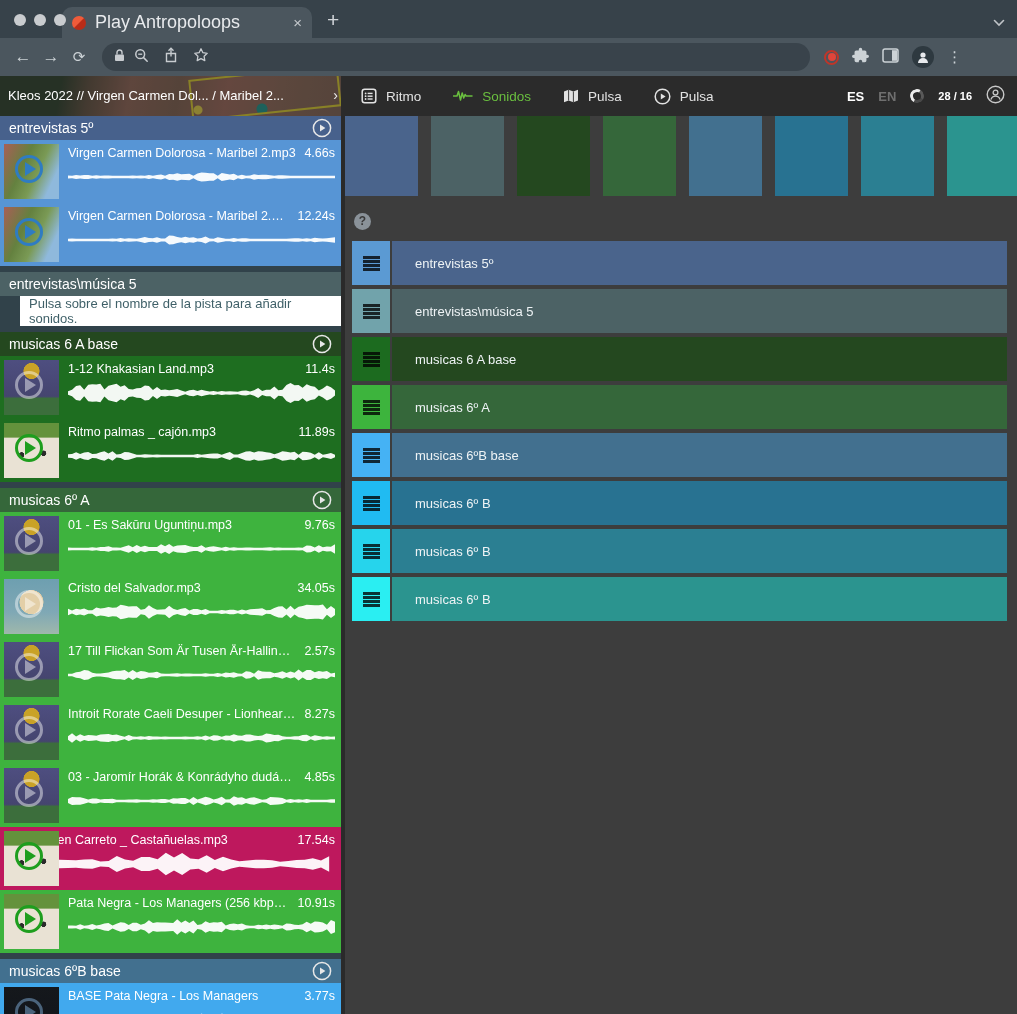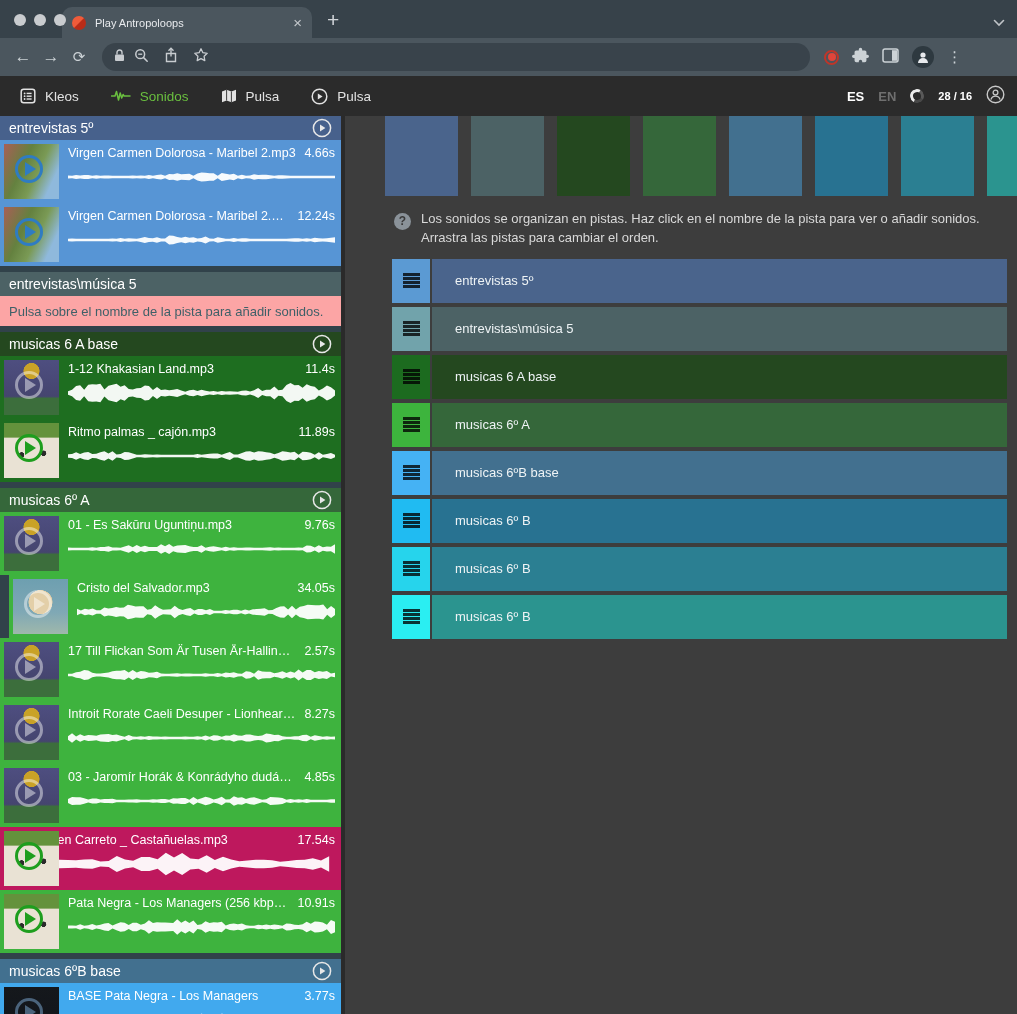--- a/index.html
+++ b/index.html
@@ -7,21 +7,21 @@
   body { font-family:"Liberation Sans", sans-serif; background:#3d3d3d; position:relative; }
 
   
   .tabstrip { height:38px; background:#37424a; display:flex; align-items:flex-end; position:relative; }
   .traffic { display:flex; gap:8px; position:absolute; left:14px; top:14px; }
   .light { width:12px; height:12px; border-radius:50%; background:#c9cccf; }
   .tab { margin-left:62px; height:31px; width:250px; background:#4b565e; border-radius:10px 10px 0 0;
          display:flex; align-items:center; padding:0 10px; gap:9px; }
   .favicon { width:14px; height:14px; border-radius:50%; flex:none;
              background:linear-gradient(135deg,#ef5b3a 48%,#b92c18 52%); }
-  .tabtitle { color:#e8eaed; font-size:11px; flex:1; white-space:nowrap; overflow:hidden; }
+  .tabtitle { color:#e8eaed; font-size:18px; flex:1; white-space:nowrap; overflow:hidden; }
   .tabclose { color:#c3c7cb; font-size:15px; line-height:1; }
   .newtab { color:#d0d4d8; font-size:21px; margin-left:15px; margin-bottom:6px; font-weight:300; }
   .tabchevron { position:absolute; right:12px; top:13px; }
 
   .toolbar { height:38px; background:#4b565e; display:flex; align-items:center; padding:0 10px; gap:2px; }
   .navbtn { color:#ccd2d6; font-size:17px; width:26px; text-align:center; }
   .navbtn.reload { font-size:15px; }
   .urlpill { width:708px; height:28px; background:#39434b; border-radius:14px; display:flex;
              align-items:center; padding:0 12px; gap:9px; margin-left:8px; }
   .urltext { font-size:13px; white-space:nowrap; overflow:hidden; flex:1; }
@@ -55,21 +55,21 @@
   .nav-item { display:flex; align-items:center; gap:9px; color:#e2e2e2; font-size:13.5px; }
   .hdr-right { margin-left:auto; display:flex; align-items:center; gap:14px; padding-right:12px; }
   .lang-es { color:#fff; font-weight:700; font-size:13px; }
   .lang-en { color:#6f6f6f; font-weight:700; font-size:13px; }
   .spinner { width:14px; height:14px; border-radius:50%; border:3px solid #ececec;
              border-right-color:rgba(255,255,255,0.22); border-bottom-color:rgba(255,255,255,0.14);
              transform:rotate(-15deg); }
   .counter { color:#fff; font-size:11px; font-weight:700;text-align:center; }
 
   
-  .content { display:flex; height:898px;gap:40px; }
+  .content { display:flex; height:898px; }
 
   
   .sidebar { width:345px; flex:none; background:#31424a; border-right:4px solid #2a2a2a;
              overflow:hidden; display:flex; flex-direction:column; }
   .sec { margin-bottom:6px; flex:none; }
   .sechead { height:24px; display:flex; align-items:center; justify-content:space-between;
              padding:0 9px; color:#fff; font-size:14px; }
   .secplay { display:flex; align-items:center; }
   .msgband { height:30px; display:flex; align-items:center; padding:0 9px; font-size:13px; }
   .clip { height:63px; position:relative; padding:6px 6px 0 68px; }
@@ -174,32 +174,39 @@
       <svg width="14" height="14" viewBox="0 0 14 14">
           <circle cx="7" cy="5" r="2.6" fill="#e8eaed"></circle>
           <path d="M2 13 a5 5 0 0 1 10 0 z" fill="#e8eaed"></path>
         </svg>
     </span>
     <span class="dots">⋮</span>
   </div>
 </div>
 
 <div class="appheader">
+  <div class="bcstrip">
+    <div class="bcimg"></div>
+    <div class="bcoutline"></div>
+    <div class="bcshade"></div>
+    <span class="bctext">Kleos 2022  //  Virgen Carmen Dol... / Maribel 2...</span>
+    <span class="bcchev">›</span>
+  </div>
   <div class="appnav">
     <span class="nav-item">
       <svg width="16" height="16" viewBox="0 0 16 16">
           <rect x="1.2" y="1.2" width="13.6" height="13.6" rx="2.5" stroke="currentColor" stroke-width="1.5" fill="none"></rect>
           <circle cx="4.6" cy="5.4" r="0.9" fill="currentColor"></circle>
           <line x1="6.6" y1="5.4" x2="11.6" y2="5.4" stroke="currentColor" stroke-width="1.4"></line>
           <circle cx="4.6" cy="8.2" r="0.9" fill="currentColor"></circle>
           <line x1="6.6" y1="8.2" x2="11.6" y2="8.2" stroke="currentColor" stroke-width="1.4"></line>
           <circle cx="4.6" cy="11" r="0.9" fill="currentColor"></circle>
           <line x1="6.6" y1="11" x2="11.6" y2="11" stroke="currentColor" stroke-width="1.4"></line>
         </svg>
-      <span>Kleos</span>
+      <span>Ritmo</span>
     </span>
     <span class="nav-item" style="color: rgb(106, 191, 63);">
       <svg width="20" height="14" viewBox="0 0 20 14">
           <path d="M0.5 7 h3.5 l1.5-4.5 2 8.5 1.7-7 1.5 5 1.4-3.5 1 1.5 h5.9" stroke="currentColor" stroke-width="1.5" fill="none" stroke-linejoin="round" stroke-linecap="round"></path>
         </svg>
       <span>Sonidos</span>
     </span>
     <span class="nav-item">
       <svg width="16" height="14" viewBox="0 0 16 14">
           <path d="M1 2.6 L5.6 0.8 L10.4 2.6 L15 0.8 V11.4 L10.4 13.2 L5.6 11.4 L1 13.2 Z" fill="currentColor"></path>
@@ -273,21 +280,21 @@
             <svg viewBox="0 0 264 26" preserveAspectRatio="none">
               <polygon points="0,11.9 4,11.625301211209255 8,11.9 12,11.9 16,11.9 20,11.9 24,11.9 28,11.9 32,11.850541227588591 36,11.9 40,11.9 44,11.595173449341853 48,11.9 52,11.164991509635605 56,11.9 60,11.568016601000531 64,11.77229546003129 68,11.9 72,11.232438957351135 76,10.409236653852851 80,11.164260614167123 84,11.407369562334944 88,10.611675120849839 92,11.8037290406041 96,11.807749544371385 100,9.137590581127899 104,9.247224630630363 108,10.449018626027362 112,10.964272093985446 116,10.140158653242356 120,10.981019062583783 124,10.720733901269028 128,11.655637047024692 132,11.184166490577583 136,9.962739266890047 140,11.628369328218412 144,11.9 148,10.547082576492807 152,11.24018039123297 156,11.9 160,11.9 164,11.212704265664895 168,11.9 172,11.517137306009118 176,11.5645847898033 180,11.9 184,11.9 188,11.896767869139664 192,11.9 196,11.9 200,11.9 204,11.9 208,11.9 212,11.9 216,11.842100780061976 220,11.696741045611429 224,11.581539400619693 228,11.50373180706009 232,11.9 236,11.524980640418935 240,11.84168862341445 244,11.070910851213828 248,11.513423009238481 252,11.716593387837463 256,11.491047350039274 260,10.989469882329299 264,10.591466321460342 264,15.408533678539658 260,15.010530117670701 256,14.508952649960726 252,14.283406612162537 248,14.486576990761519 244,14.929089148786172 240,14.15831137658555 236,14.475019359581065 232,14.1 228,14.49626819293991 224,14.418460599380307 220,14.303258954388571 216,14.157899219938024 212,14.1 208,14.1 204,14.1 200,14.1 196,14.1 192,14.1 188,14.103232130860336 184,14.1 180,14.1 176,14.4354152101967 172,14.482862693990882 168,14.1 164,14.787295734335105 160,14.1 156,14.1 152,14.75981960876703 148,15.452917423507193 144,14.1 140,14.371630671781588 136,16.037260733109953 132,14.815833509422417 128,14.344362952975308 124,15.279266098730972 120,15.018980937416217 116,15.859841346757644 112,15.035727906014554 108,15.550981373972638 104,16.752775369369637 100,16.8624094188721 96,14.192250455628615 92,14.1962709593959 88,15.388324879150161 84,14.592630437665056 80,14.835739385832877 76,15.590763346147149 72,14.767561042648865 68,14.1 64,14.22770453996871 60,14.431983398999469 56,14.1 52,14.835008490364395 48,14.1 44,14.404826550658147 40,14.1 36,14.1 32,14.149458772411409 28,14.1 24,14.1 20,14.1 16,14.1 12,14.1 8,14.1 4,14.374698788790745 0,14.1" fill="#ffffff" opacity="0.95"></polygon>
             </svg>
           </div>
         </div>
       </section>
       <section class="sec">
         <div class="sechead" style="background: rgb(76, 98, 101);">
           <span>entrevistas\música 5</span>
         </div>
-        <div class="msgband" style="background: #fca5a5; color: rgb(63, 96, 104);">Pulsa sobre el nombre de la pista para añadir sonidos.</div>
+        <div class="msgband" style="background: #ffffff; color: rgb(63, 96, 104); margin-left: 20px;">Pulsa sobre el nombre de la pista para añadir sonidos.</div>
       </section>
       <section class="sec">
         <div class="sechead" style="background: rgb(36, 72, 31);">
           <span>musicas 6 A base</span>
           <span class="secplay">
             <svg width="20" height="20" viewBox="0 0 20 20">
               <circle cx="10" cy="10" r="8.6" stroke="#e8e8e8" stroke-width="1.5" fill="none"></circle>
               <path d="M8 6.4 L13.4 10 L8 13.6 Z" fill="#e8e8e8"></path>
             </svg>
           </span>
@@ -344,21 +351,21 @@
           <div class="cliptop">
             <span class="clipname">01 - Es Sakūru Uguntiņu.mp3</span>
             <span class="clipdur">9.76s</span>
           </div>
           <div class="wave">
             <svg viewBox="0 0 264 26" preserveAspectRatio="none">
               <polygon points="0,11.768035060037246 4,11.9 8,11.9 12,11.9 16,11.9 20,11.9 24,11.434119365179232 28,11.9 32,11.298192617683865 36,11.182118798969968 40,10.685268404142015 44,11.786567190770118 48,11.770156628145001 52,11.9 56,10.732138936421304 60,9.776016987550044 64,11.376848605441117 68,9.631635885615633 72,11.316282740778693 76,10.204289468929955 80,11.197166188786671 84,11.287923114517017 88,11.176713311548415 92,8.910354399568558 96,10.51905637844165 100,8.746001290578961 104,11.09604650172827 108,9.957046006170557 112,9.669550880779928 116,9.562155075812198 120,10.542185778634682 124,11.255189972958409 128,11.197119633157735 132,9.725073029377699 136,11.9 140,11.016298374335857 144,10.630120917510881 148,11.316994864921593 152,11.9 156,10.995288394233 160,11.9 164,11.38090578488863 168,11.9 172,11.857296504811814 176,11.789375973653737 180,11.755408452150725 184,11.9 188,11.9 192,11.9 196,11.711931504211835 200,11.515129042280336 204,11.9 208,11.730709620682536 212,11.9 216,11.9 220,11.868550216796073 224,11.9 228,11.738559903102832 232,11.851461115698031 236,10.072589327637267 240,10.282872156591313 244,11.66688320646626 248,9.828244291320832 252,11.477879253205957 256,10.856780000626644 260,11.106708576880617 264,8.889496539611656 264,17.110503460388344 260,14.893291423119383 256,15.143219999373356 252,14.522120746794043 248,16.171755708679168 244,14.33311679353374 240,15.717127843408687 236,15.927410672362733 232,14.148538884301969 228,14.261440096897168 224,14.1 220,14.131449783203927 216,14.1 212,14.1 208,14.269290379317464 204,14.1 200,14.484870957719664 196,14.288068495788165 192,14.1 188,14.1 184,14.1 180,14.244591547849275 176,14.210624026346263 172,14.142703495188186 168,14.1 164,14.61909421511137 160,14.1 156,15.004711605767 152,14.1 148,14.683005135078407 144,15.369879082489119 140,14.983701625664143 136,14.1 132,16.274926970622303 128,14.802880366842265 124,14.744810027041591 120,15.457814221365318 116,16.437844924187804 112,16.33044911922007 108,16.042953993829443 104,14.90395349827173 100,17.25399870942104 96,15.48094362155835 92,17.089645600431442 88,14.823286688451585 84,14.712076885482983 80,14.802833811213329 76,15.795710531070045 72,14.683717259221307 68,16.368364114384367 64,14.623151394558883 60,16.223983012449956 56,15.267861063578696 52,14.1 48,14.229843371854999 44,14.213432809229882 40,15.314731595857985 36,14.817881201030032 32,14.701807382316135 28,14.1 24,14.565880634820768 20,14.1 16,14.1 12,14.1 8,14.1 4,14.1 0,14.231964939962754" fill="#ffffff" opacity="0.95"></polygon>
             </svg>
           </div>
         </div>
-        <div class="clip" style="background: rgb(62, 179, 62); margin-left: 9px;">
+        <div class="clip" style="background: rgb(62, 179, 62);">
           <div class="thumb" style="background: radial-gradient(circle at 50% 42%, rgb(227, 207, 168) 0%, rgb(227, 207, 168) 28%, rgba(0, 0, 0, 0) 29%), linear-gradient(rgb(110, 159, 176) 0%, rgb(127, 168, 181) 60%, rgb(159, 184, 171) 100%);">
             <div class="ring" style="border-color: rgba(255, 255, 255, 0.45);">
               <i class="tri" style="border-left-color: rgba(255, 255, 255, 0.45);"></i>
             </div>
           </div>
           <div class="cliptop">
             <span class="clipname">Cristo del Salvador.mp3</span>
             <span class="clipdur">34.05s</span>
           </div>
           <div class="wave">
@@ -482,21 +489,20 @@
         <div class="swatch" style="background: rgb(76, 98, 101);"></div>
         <div class="swatch" style="background: rgb(36, 72, 31);"></div>
         <div class="swatch" style="background: rgb(53, 103, 58);"></div>
         <div class="swatch" style="background: rgb(66, 112, 143);"></div>
         <div class="swatch" style="background: rgb(40, 114, 145);"></div>
         <div class="swatch" style="background: rgb(43, 127, 146);"></div>
         <div class="swatch" style="background: rgb(43, 148, 143);"></div>
       </div>
     <div class="hintrow">
       <span class="hintq">?</span>
-      <span>Los sonidos se organizan en pistas. Haz click en el nombre de la pista para ver o añadir sonidos. Arrastra las pistas para cambiar el orden.</span>
     </div>
     <div class="rows">
         <div class="trow">
           <div class="thandle" style="background: rgb(91, 154, 211);">
             <span class="hlines"></span>
           </div>
           <div class="tbody" style="background: rgb(74, 100, 140);">
             <span>entrevistas 5º</span>
           </div>
         </div>

